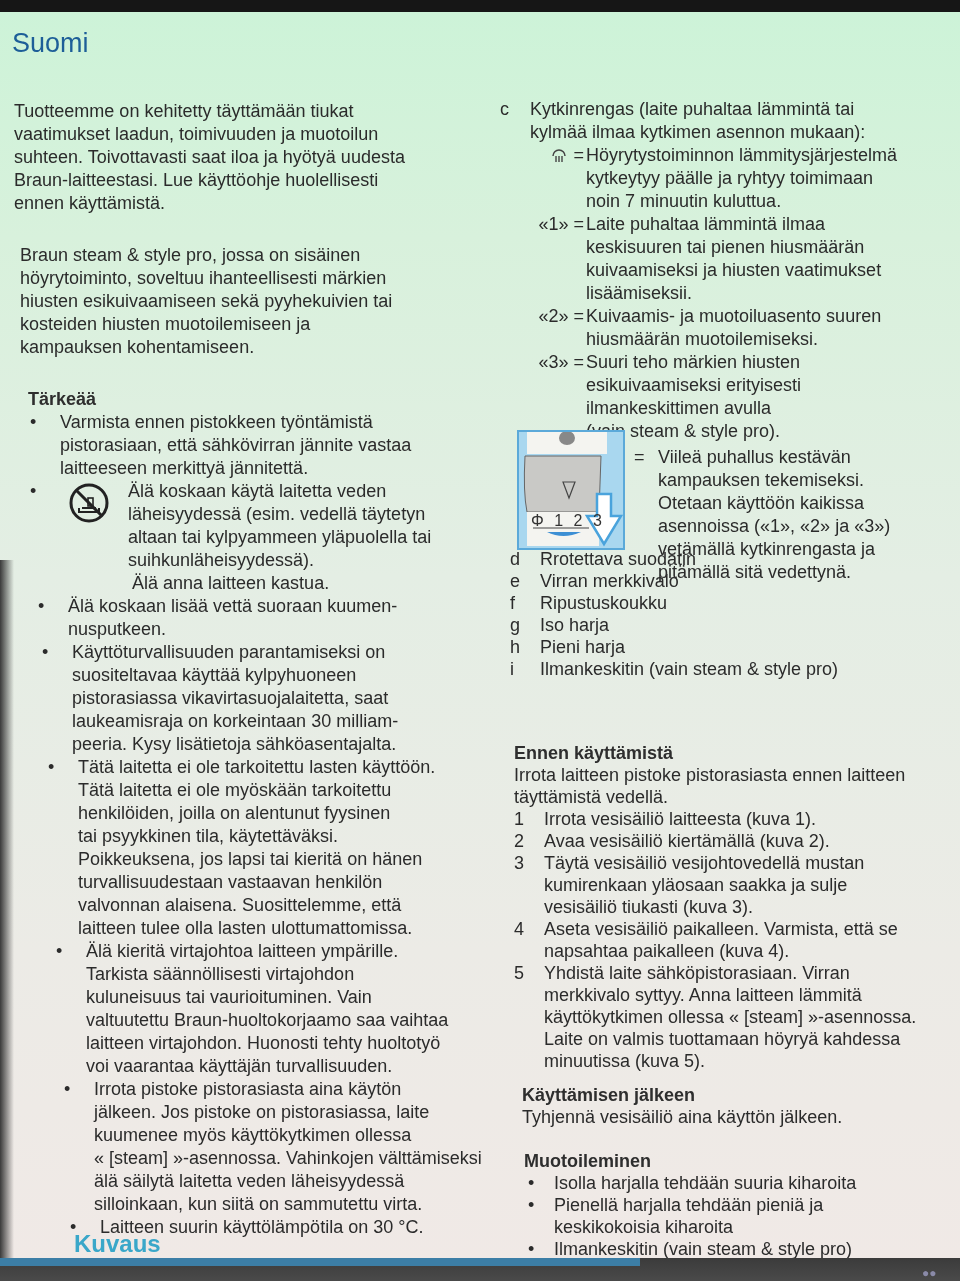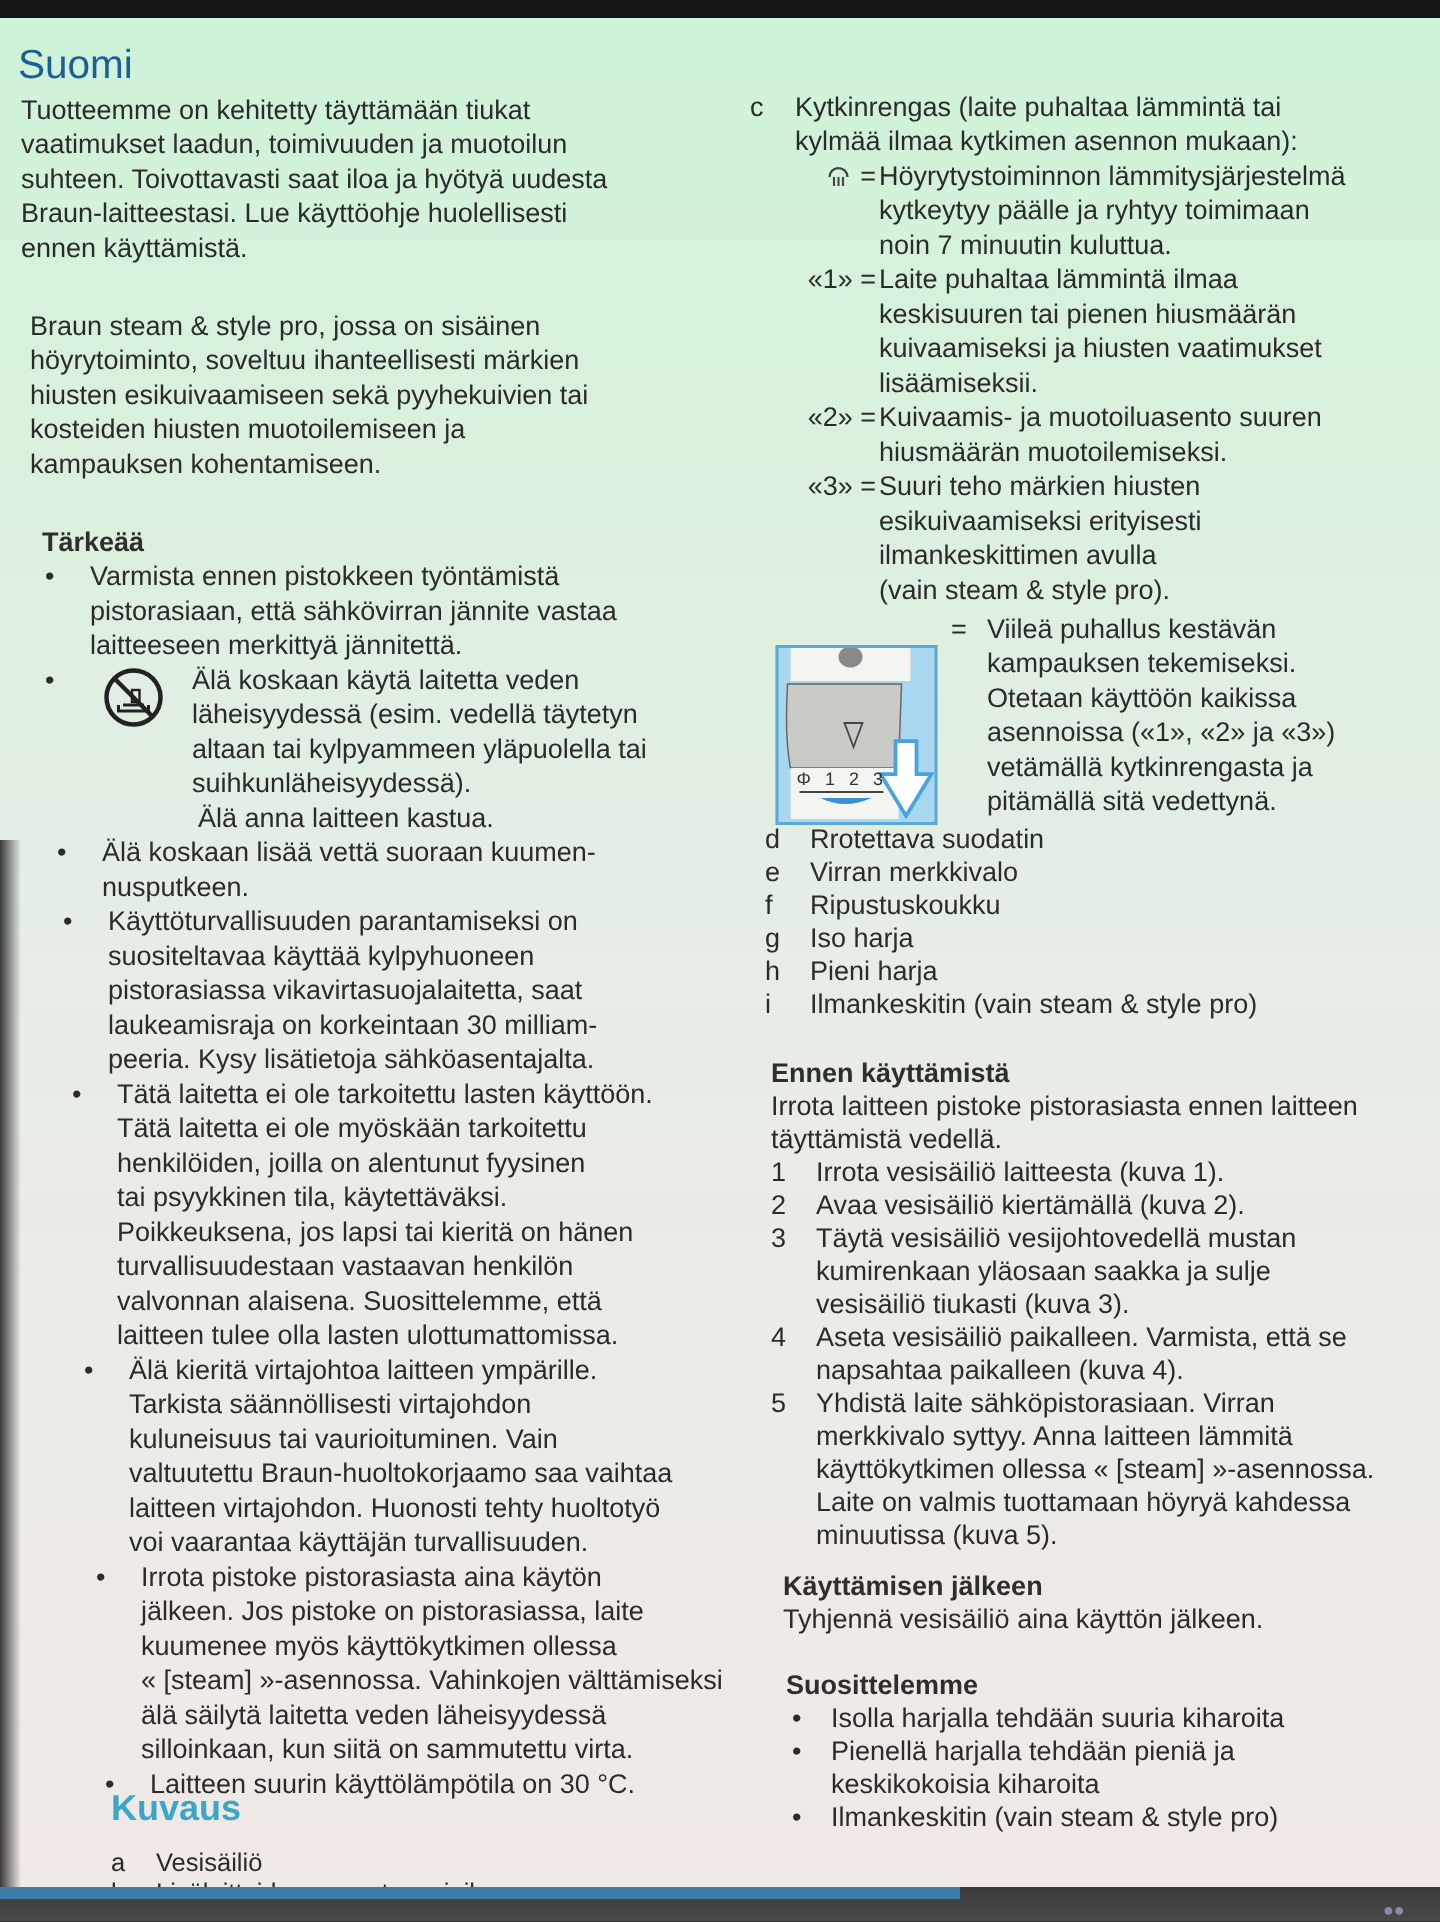--- a/index.html
+++ b/index.html
@@ -20,21 +20,21 @@
     }
     .bottom-bezel {
       position: absolute; left: 0; top: 1258px; width: 960px; height: 23px;
       background: linear-gradient(180deg, #3b3b3b, #4a4a4a);
     }
     .bottom-bezel .blue { position: absolute; left: 0; top: 0; width: 640px; height: 8px; background: #3c7ea6; }
     .bottom-bezel .dots { position: absolute; right: 8px; top: 8px; width: 30px; height: 10px; color: #8a8aa8; font-size: 12px; }
 
     .title { position: absolute; left: 12px; top: 16px; font-size: 27px; font-weight: normal; color: #1d5e98; }
     .text { font-size: 18px; line-height: 23px; color: #2b2b2b; }
-    .block { position: absolute; }
+    .block { position: absolute; margin-top: 38px; }
     .block p { margin: 0; }
     .heading { font-size: 18px; font-weight: bold; color: #2e2e2e; }
     .bullet-list { list-style: none; margin: 0; padding: 0; }
     .bullet-list li { position: relative; padding-left: 44px; }
     .bullet-list li .dot { position: absolute; left: 14px; top: 0; }
     .sub-heading { font-size: 24px; font-weight: bold; color: #3aa7c9; }
     .letter-list { margin: 0; padding: 0; list-style: none; }
     .letter-list li { position: relative; padding-left: 30px; }
     .letter-list li .lbl { position: absolute; left: 0; top: 0; }
     .def-row { position: relative; padding-left: 56px; }
@@ -202,21 +202,21 @@
     <svg width="104" height="116" viewBox="0 0 104 116">
       <rect x="8" y="0" width="80" height="22" fill="#f4f4f0"></rect>
       <ellipse cx="48" cy="6" rx="8" ry="7" fill="#888"></ellipse>
       <path d="M6 24 Q4 60 8 80 L80 80 L82 24 Z" fill="#c9c9c6" stroke="#666" stroke-width="1"></path>
       <path d="M44 50 L50 66 L56 50 Z" fill="none" stroke="#444" stroke-width="1.2"></path>
       <rect x="8" y="80" width="72" height="34" fill="#f4f4f0"></rect>
       <line x1="14" y1="96" x2="70" y2="96" stroke="#444" stroke-width="1.2"></line>
       <path d="M28 100 Q44 108 62 100 Z" fill="#3c8fd4"></path>
       <path d="M78 84 L78 62 L92 62 L92 84 L102 84 L85 112 L68 84 Z" fill="#ffffff" stroke="#4aa3dc" stroke-width="2.5"></path>
     </svg>
-    <div style="position:absolute; left:12px; top:80px; font-size:12px; color:#333; font-family:'Liberation Sans',sans-serif; letter-spacing:3px;">
+    <div style="position:absolute; left:12px; top:80px; font-size:16px; color:#333; font-family:'Liberation Sans',sans-serif; letter-spacing:3px;">
       <span>Φ</span>
       <span>1</span>
       <span>2</span>
       <span>3</span>
     </div>
   </div>
   <div class="block text" style="left:634px; top:396px; width:310px;">
     <span style="position:absolute; left:0; top:0;">=</span>
     <div style="padding-left:24px;">
       <p>Viileä puhallus kestävän</p>
@@ -271,21 +271,21 @@
       </li>
     </ol>
   </div>
 
   <div class="block text" style="left:522px; top:1034px; width:430px; line-height:22px;">
     <div class="heading">Käyttämisen jälkeen</div>
     <p>Tyhjennä vesisäiliö aina käyttön jälkeen.</p>
   </div>
 
   <div class="block text" style="left:524px; top:1100px; width:430px; line-height:22px;">
-    <div class="heading">Suosittelemme</div>
+    <div class="heading">Muotoileminen</div>
     <ul class="bullet-list">
       <li style="padding-left:30px;">
           <span class="dot" style="left:4px;">•</span>
           <p>Isolla harjalla tehdään suuria kiharoita</p>
         </li>
       <li style="padding-left:30px;">
           <span class="dot" style="left:4px;">•</span>
           <p>Pienellä harjalla tehdään pieniä ja</p>
           <p>keskikokoisia kiharoita</p>
         </li>

